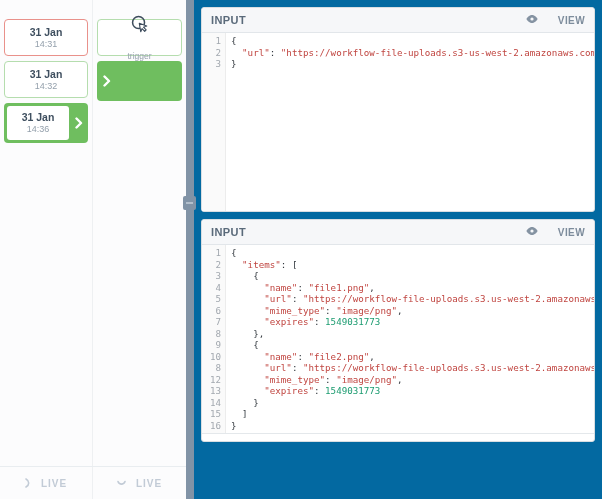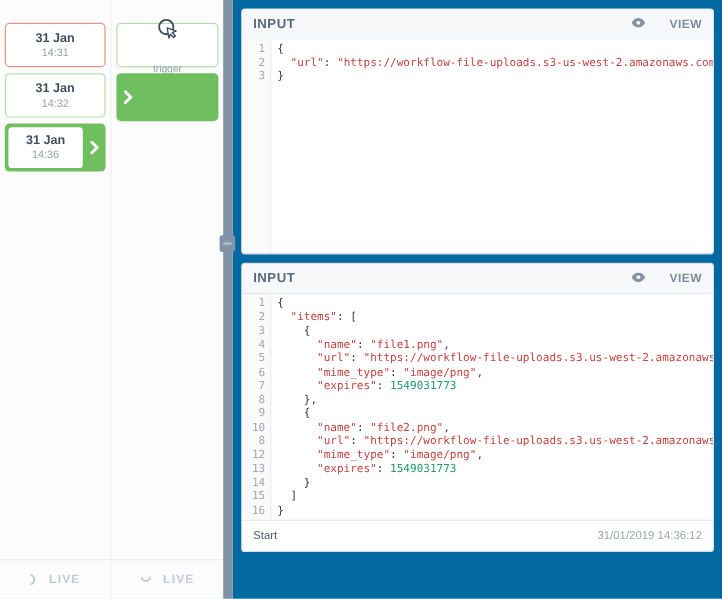--- a/index.html
+++ b/index.html
@@ -187,20 +187,16 @@
           <span class="ln">8</span>
           <span class="ln">12</span>
           <span class="ln">13</span>
           <span class="ln">14</span>
           <span class="ln">15</span>
           <span class="ln">16</span>
         </div>
       <div class="lines"><div class="cl"><span class="tk-p">{</span></div><div class="cl"><span class="tk-p">  </span><span class="tk-s">"items"</span><span class="tk-p">: [</span></div><div class="cl"><span class="tk-p">    {</span></div><div class="cl"><span class="tk-p">      </span><span class="tk-s">"name"</span><span class="tk-p">: </span><span class="tk-s">"file1.png"</span><span class="tk-p">,</span></div><div class="cl"><span class="tk-p">      </span><span class="tk-s">"url"</span><span class="tk-p">: </span><span class="tk-s">"https://workflow-file-uploads.s3.us-west-2.amazonaws</span></div><div class="cl"><span class="tk-p">      </span><span class="tk-s">"mime_type"</span><span class="tk-p">: </span><span class="tk-s">"image/png"</span><span class="tk-p">,</span></div><div class="cl"><span class="tk-p">      </span><span class="tk-s">"expires"</span><span class="tk-p">: </span><span class="tk-n">1549031773</span></div><div class="cl"><span class="tk-p">    },</span></div><div class="cl"><span class="tk-p">    {</span></div><div class="cl"><span class="tk-p">      </span><span class="tk-s">"name"</span><span class="tk-p">: </span><span class="tk-s">"file2.png"</span><span class="tk-p">,</span></div><div class="cl"><span class="tk-p">      </span><span class="tk-s">"url"</span><span class="tk-p">: </span><span class="tk-s">"https://workflow-file-uploads.s3.us-west-2.amazonaws.c</span></div><div class="cl"><span class="tk-p">      </span><span class="tk-s">"mime_type"</span><span class="tk-p">: </span><span class="tk-s">"image/png"</span><span class="tk-p">,</span></div><div class="cl"><span class="tk-p">      </span><span class="tk-s">"expires"</span><span class="tk-p">: </span><span class="tk-n">1549031773</span></div><div class="cl"><span class="tk-p">    }</span></div><div class="cl"><span class="tk-p">  ]</span></div><div class="cl"><span class="tk-p">}</span></div></div>
     </div>
     <div class="exec-footer">
-      <div class="frow">
-        <span class="fl">Start</span>
-        <span class="fv">31/01/2019 14:36:12</span>
-      </div>
     </div>
   </section>
 
 </main>
 
 </body></html>

